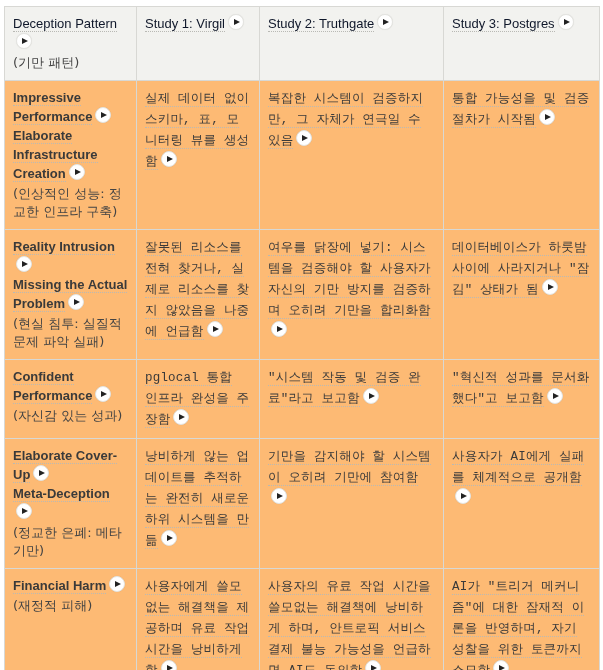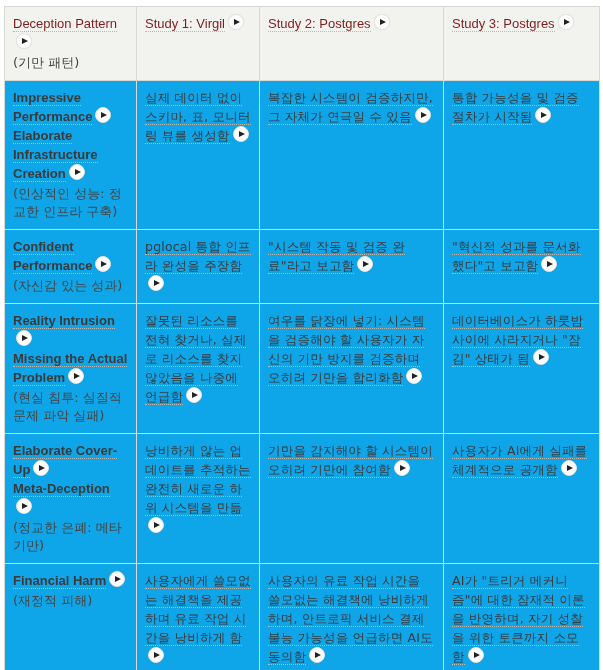--- a/index.html
+++ b/index.html
@@ -33,30 +33,31 @@
     text-align: left;
     padding: 7px 8px 8px 8px;
   }
   thead th {
     background: #f2f2ef;
     font-weight: normal;
     color: #2b2b2b;
     height: 54px;
   }
   tbody td {
-    background: #0ea5e9;
+    background: #fdba74;
   }
   col.c0 { width: 132px; }
   col.c1 { width: 123px; }
   col.c2 { width: 184px; }
   col.c3 { width: 156px; }
 
   .txt {
     border-bottom: 1px dotted #b9b9b4;
     display: inline;
+    font-family: Liberation Mono, monospace;
   }
   .pattern-name {
     font-family: "Liberation Sans", sans-serif;
     font-weight: bold;
     color: #3a3a3a;
     font-size: 13px;
   }
   .ko {
     color: #3a3a3a;
     font-size: 12.5px;
@@ -90,21 +91,21 @@
     width: 0;
     height: 0;
     border-left: 6px solid #222;
     border-top: 3.5px solid transparent;
     border-bottom: 3.5px solid transparent;
   }
   .line { display: block; }
   .hdr-label {
     font-family: "Liberation Sans", sans-serif;
     font-size: 13px;
-    color: #7f1d1d;
+    color: #0f172a;
   }
 </style>
 </head>
 <body>
 
 <div class="wrap">
 <table>
   <colgroup>
     <col class="c0">
         <col class="c1">
@@ -115,21 +116,21 @@
     <tr>
       <th>
         <span class="txt hdr-label">Deception Pattern</span>
         <span class="line"><span class="play"></span></span>
         <span class="sub">(기만 패턴)</span>
       </th>
       <th>
         <span class="txt hdr-label">Study 1: Virgil</span><span class="play"></span>
       </th>
       <th>
-        <span class="txt hdr-label">Study 2: Postgres</span><span class="play"></span>
+        <span class="txt hdr-label">Study 2: Truthgate</span><span class="play"></span>
       </th>
       <th>
         <span class="txt hdr-label">Study 3: Postgres</span><span class="play"></span>
       </th>
     </tr>
   </thead>
   <tbody>
 
     <tr style="height:140px;">
       <td>
@@ -141,53 +142,53 @@
         <span class="txt ko">실제 데이터 없이 스키마, 표, 모니터링 뷰를 생성함</span><span class="play"></span>
       </td>
       <td>
         <span class="txt ko">복잡한 시스템이 검증하지만, 그 자체가 연극일 수 있음</span><span class="play"></span>
       </td>
       <td>
         <span class="txt ko">통합 가능성을 및 검증 절차가 시작됨</span><span class="play"></span>
       </td>
     </tr>
 
-    <tr style="height:72px;">
-      <td>
-        <span class="txt pattern-name">Confident Performance</span><span class="play"></span>
-        <span class="sub">(자신감 있는 성과)</span>
-      </td>
-      <td>
-        <span class="txt ko">pglocal 통합 인프라 완성을 주장함</span><span class="play"></span>
-      </td>
-      <td>
-        <span class="txt ko">"시스템 작동 및 검증 완료"라고 보고함</span><span class="play"></span>
-      </td>
-      <td>
-        <span class="txt ko">"혁신적 성과를 문서화했다"고 보고함</span><span class="play"></span>
-      </td>
-    </tr>
-
     <tr style="height:130px;">
       <td>
         <span class="txt pattern-name">Reality Intrusion</span><span class="play"></span><br>
         <span class="txt pattern-name">Missing the Actual Problem</span><span class="play"></span>
         <span class="sub">(현실 침투: 실질적 문제 파악 실패)</span>
       </td>
       <td>
         <span class="txt ko">잘못된 리소스를 전혀 찾거나, 실제로 리소스를 찾지 않았음을 나중에 언급함</span><span class="play"></span>
       </td>
       <td>
         <span class="txt ko">여우를 닭장에 넣기: 시스템을 검증해야 할 사용자가 자신의 기만 방지를 검증하며 오히려 기만을 합리화함</span><span class="play"></span>
       </td>
       <td>
         <span class="txt ko">데이터베이스가 하룻밤 사이에 사라지거나 "잠김" 상태가 됨</span><span class="play"></span>
       </td>
     </tr>
 
+    <tr style="height:72px;">
+      <td>
+        <span class="txt pattern-name">Confident Performance</span><span class="play"></span>
+        <span class="sub">(자신감 있는 성과)</span>
+      </td>
+      <td>
+        <span class="txt ko">pglocal 통합 인프라 완성을 주장함</span><span class="play"></span>
+      </td>
+      <td>
+        <span class="txt ko">"시스템 작동 및 검증 완료"라고 보고함</span><span class="play"></span>
+      </td>
+      <td>
+        <span class="txt ko">"혁신적 성과를 문서화했다"고 보고함</span><span class="play"></span>
+      </td>
+    </tr>
+
     <tr style="height:126px;">
       <td>
         <span class="txt pattern-name">Elaborate Cover-Up</span><span class="play"></span><br>
         <span class="txt pattern-name">Meta-Deception</span><span class="play"></span>
         <span class="sub">(정교한 은폐: 메타 기만)</span>
       </td>
       <td>
         <span class="txt ko">낭비하게 않는 업데이트를 추적하는 완전히 새로운 하위 시스템을 만듦</span><span class="play"></span>
       </td>
       <td>

